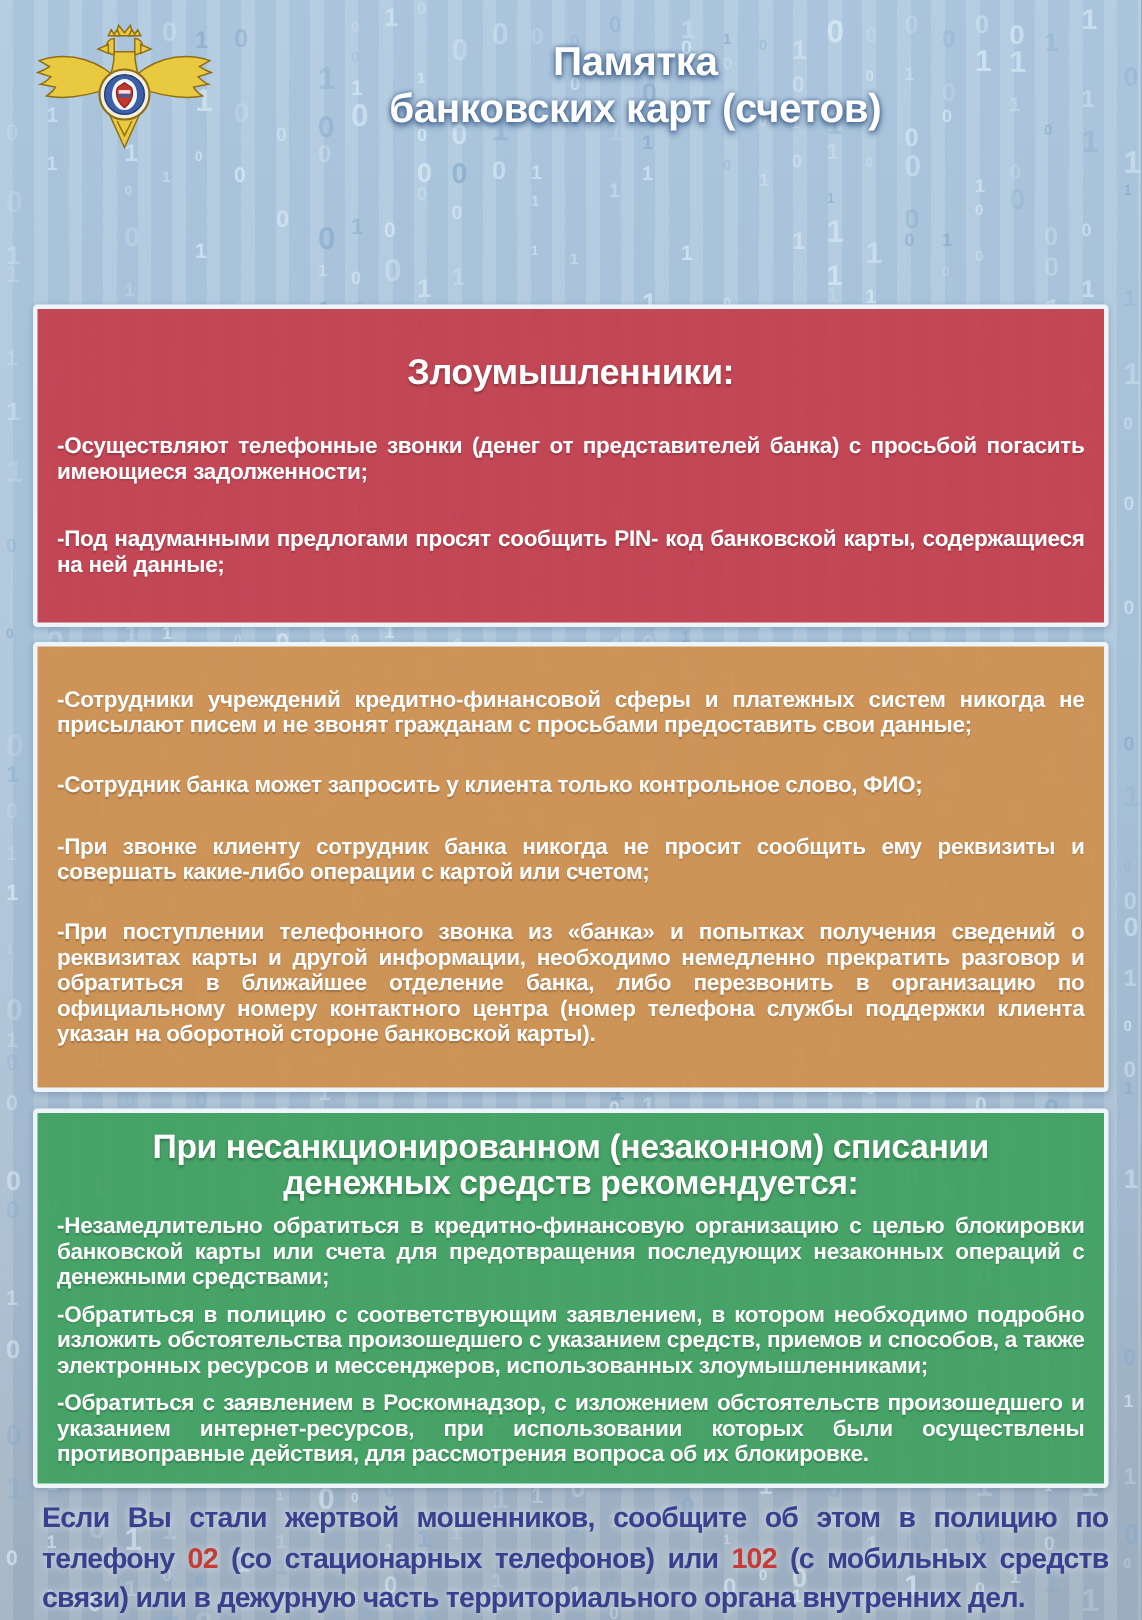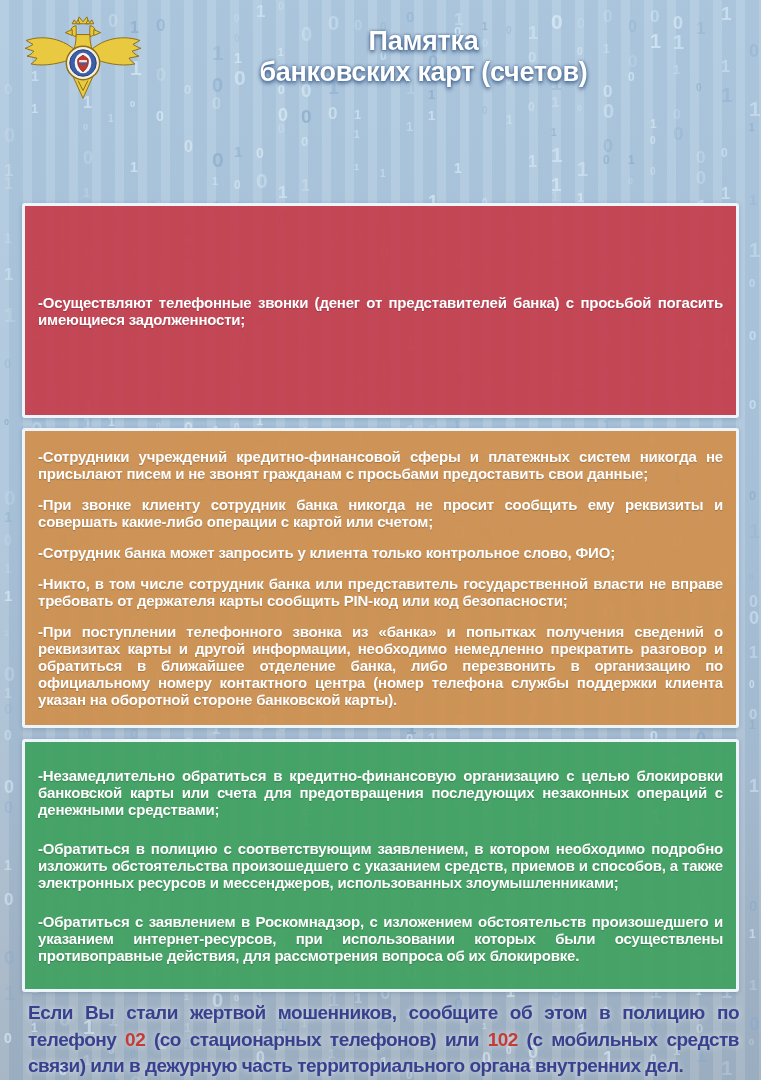--- a/index.html
+++ b/index.html
@@ -872,30 +872,32 @@
 
     <h1 class="title">
       <span>Памятка</span>
       <span>банковских карт (счетов)</span>
     </h1>
   </header>
 
 
   <main>
       <section class="box box-0" style="background: rgba(196, 63, 78, 0.95);">
+        <h2>Злоумышленники:</h2>
         <p>-Осуществляют телефонные звонки (денег от представителей банка) с просьбой погасить имеющиеся задолженности;</p>
+        <p>-Под надуманными предлогами просят сообщить PIN- код банковской карты, содержащиеся на ней данные;</p>
       </section>
       <section class="box box-1" style="background: rgba(207, 144, 80, 0.95);">
         <p>-Сотрудники учреждений кредитно-финансовой сферы и платежных систем никогда не присылают писем и не звонят гражданам с просьбами предоставить свои данные;</p>
+        <p>-Сотрудник банка может запросить у клиента только контрольное слово, ФИО;</p>
         <p>-При звонке клиенту сотрудник банка никогда не просит сообщить ему реквизиты и совершать какие-либо операции с картой или счетом;</p>
-        <p>-Сотрудник банка может запросить у клиента только контрольное слово, ФИО;</p>
-        <p>-Никто, в том числе сотрудник банка или представитель государственной власти не вправе требовать от держателя карты сообщить PIN-код или код безопасности;</p>
         <p>-При поступлении телефонного звонка из «банка» и попытках получения сведений о реквизитах карты и другой информации, необходимо немедленно прекратить разговор и обратиться в ближайшее отделение банка, либо перезвонить в организацию по официальному номеру контактного центра (номер телефона службы поддержки клиента указан на оборотной стороне банковской карты).</p>
       </section>
       <section class="box box-2" style="background: rgba(65, 161, 97, 0.95);">
+        <h2>При несанкционированном (незаконном) списании денежных средств рекомендуется:</h2>
         <p>-Незамедлительно обратиться в кредитно-финансовую организацию с целью блокировки банковской карты или счета для предотвращения последующих незаконных операций с денежными средствами;</p>
         <p>-Обратиться в полицию с соответствующим заявлением, в котором необходимо подробно изложить обстоятельства произошедшего с указанием средств, приемов и способов, а также электронных ресурсов и мессенджеров, использованных злоумышленниками;</p>
         <p>-Обратиться с заявлением в Роскомнадзор, с изложением обстоятельств произошедшего и указанием интернет-ресурсов, при использовании которых были осуществлены противоправные действия, для рассмотрения вопроса об их блокировке.</p>
       </section>
     </main>
 
   <p class="footer"><span style="color: rgb(57, 65, 142);">Если Вы стали жертвой мошенников, сообщите об этом  в полицию по телефону </span><span style="color: rgb(197, 59, 53);">02</span><span style="color: rgb(57, 65, 142);"> (со стационарных телефонов) или </span><span style="color: rgb(197, 59, 53);">102</span><span style="color: rgb(57, 65, 142);"> (с мобильных средств связи) или в дежурную часть территориального органа внутренних дел.</span></p>
 </div>
 
 </body></html>

